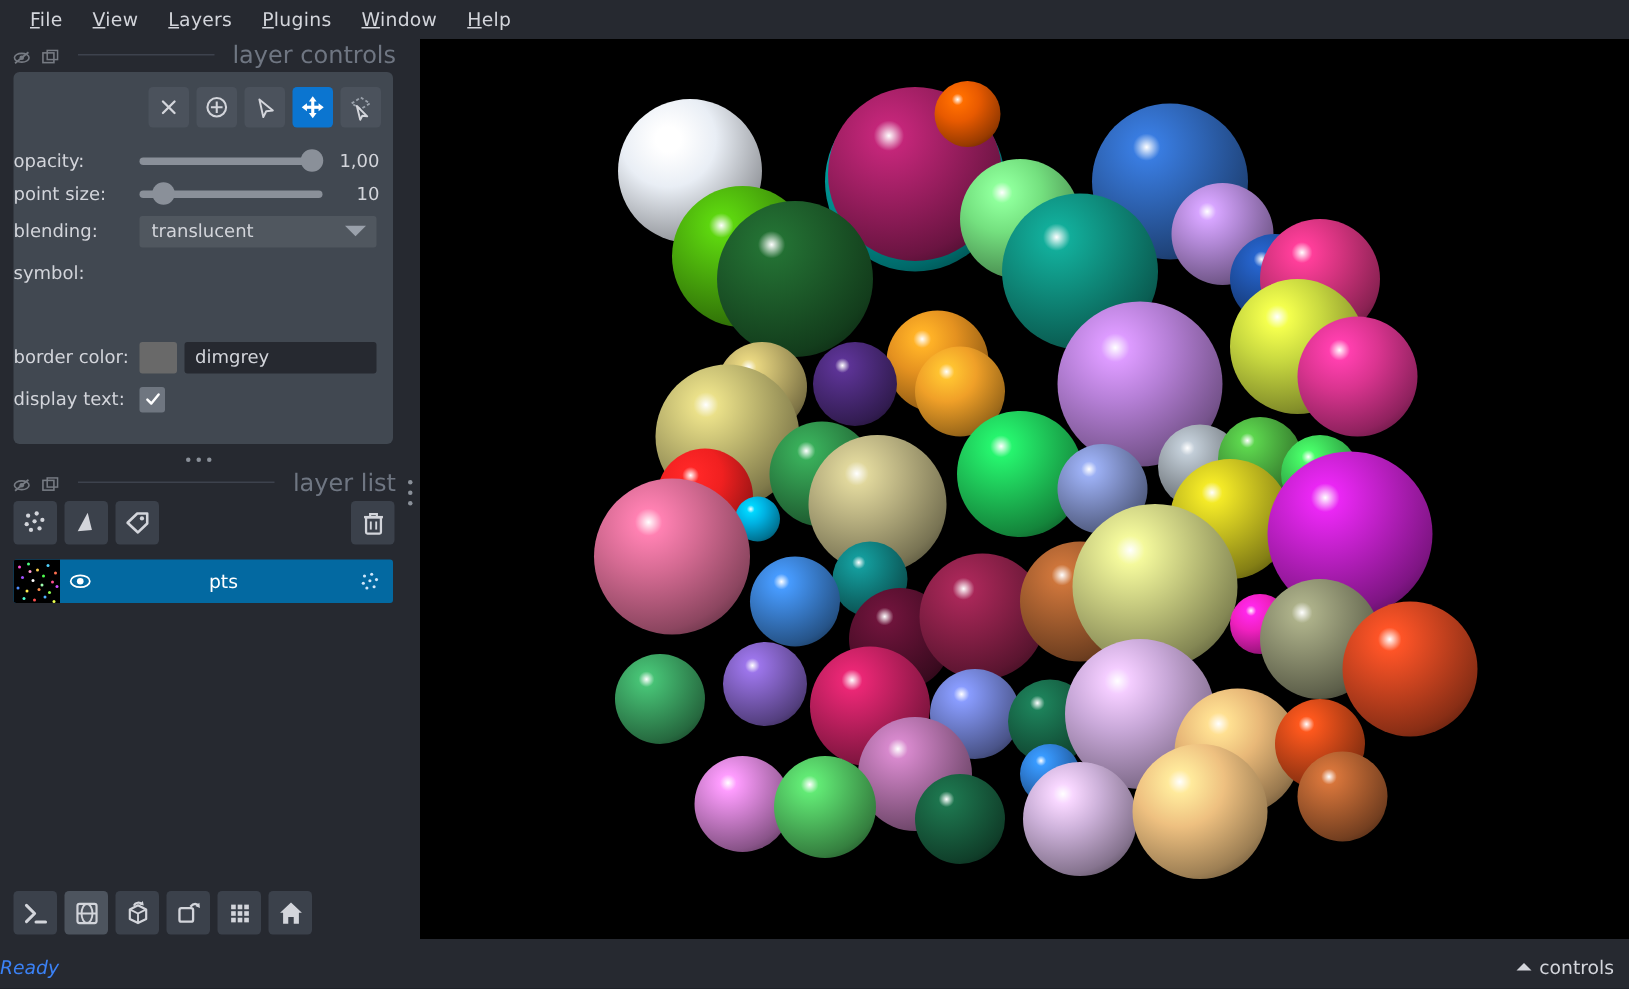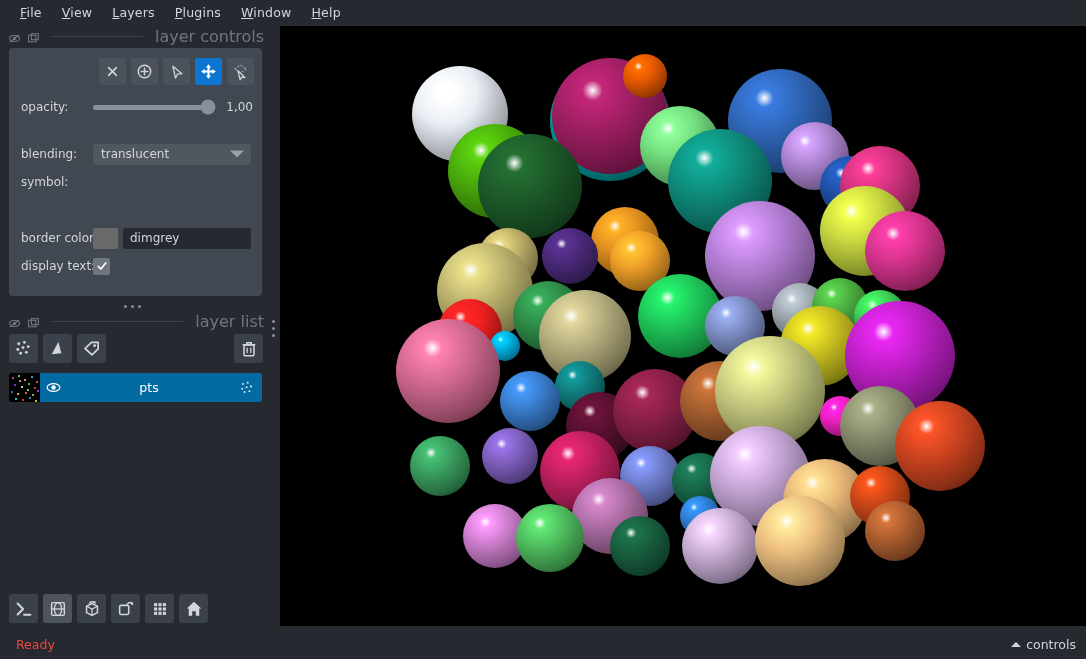--- a/index.html
+++ b/index.html
@@ -42,21 +42,21 @@
     display: flex; align-items: center; justify-content: center;
   }
   .tool.active { background: #0b75d0; }
   .tool svg { display: block; }
 
   .ctrl-row {
     position: absolute; left: 0; width: 253px; height: 22px;
     display: flex; align-items: center;
   }
   .ctrl-label {
-    width: 84px; text-align: left; padding-left: 12px;
+    width: 84px; text-align: left; 
     font-size: 12px; color: #d3d5db; white-space: nowrap;
   }
   .slider-wrap { position: relative; width: 122px; height: 22px; display: flex; align-items: center; }
   .slider-track { position: absolute; left: 0; right: 0; height: 5px; background: #8a9099; border-radius: 3px; }
   .slider-knob {
     position: absolute; width: 15px; height: 15px; border-radius: 50%;
     background: #8a9099; top: 50%; transform: translate(-50%, -50%);
   }
   .slider-value {
     width: 42px; text-align: right; font-size: 12px; color: #d3d5db; padding-right: 4px;
@@ -134,21 +134,21 @@
     position: absolute; left: 280px; top: 26px; width: 806px; height: 600px;
     background: #000; overflow: hidden;
   }
   .sph { position: absolute; border-radius: 50%; }
 
   
   #statusbar {
     position: absolute; left: 0; top: 630px; width: 1086px; height: 29px;
     background: #262930; display: flex; align-items: center;
   }
-  #status-text { font-size: 12.5px; color: #ef4444; padding-left: 16px; }
+  #status-text { font-size: 12.5px; color: #3b82f6; padding-left: 0; font-style: italic; }
   #activity {
     margin-left: auto; padding-right: 10px; font-size: 12.5px; color: #d3d5db;
     display: flex; align-items: center; gap: 5px;
   }
   #activity .caret {
     width: 0; height: 0; border-left: 5px solid transparent; border-right: 5px solid transparent;
     border-bottom: 5px solid #d3d5db;
   }
 </style>
 </head>
@@ -235,20 +235,28 @@
 
     <div class="ctrl-row" style="top:48px;">
       <span class="ctrl-label">opacity:</span>
       <span class="slider-wrap">
         <span class="slider-track"></span>
         <span class="slider-knob" id="opacity-knob" style="left: 115px;"></span>
       </span>
       <span class="slider-value">1,00</span>
     </div>
 
+    <div class="ctrl-row" style="top:70px;">
+      <span class="ctrl-label">point size:</span>
+      <span class="slider-wrap">
+        <span class="slider-track"></span>
+        <span class="slider-knob" id="pointsize-knob" style="left: 15.86px;"></span>
+      </span>
+      <span class="slider-value">10</span>
+    </div>
 
     <div class="ctrl-row" style="top:95px;">
       <span class="ctrl-label">blending:</span>
       <span class="combo">
         <span class="combo-text">translucent</span>
         <span class="combo-arrow"></span>
       </span>
     </div>
 
     <div class="ctrl-row" style="top:123px;">

